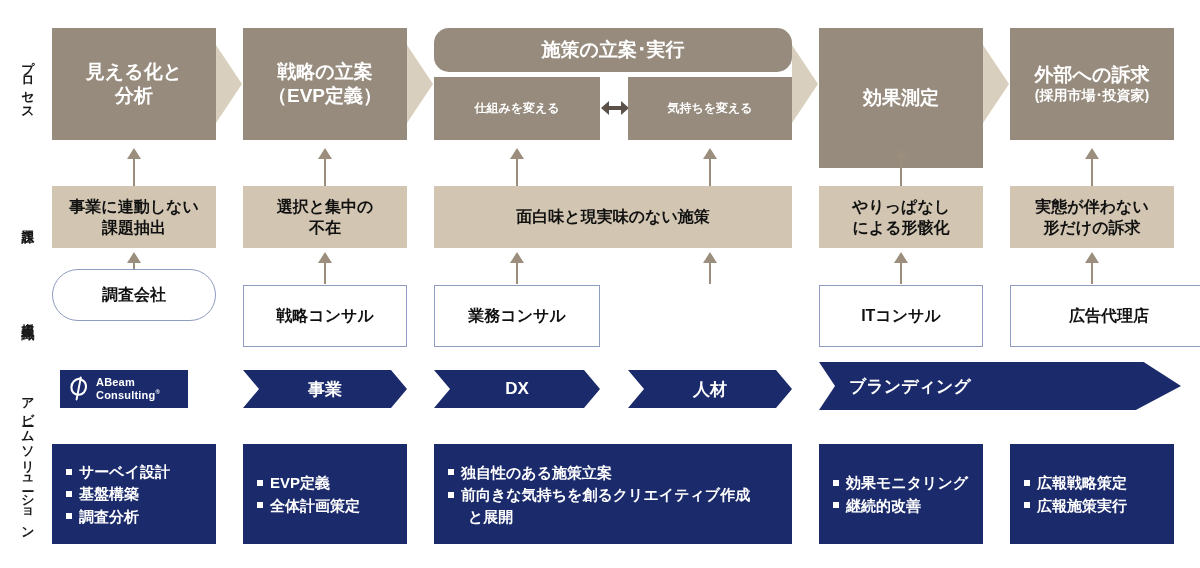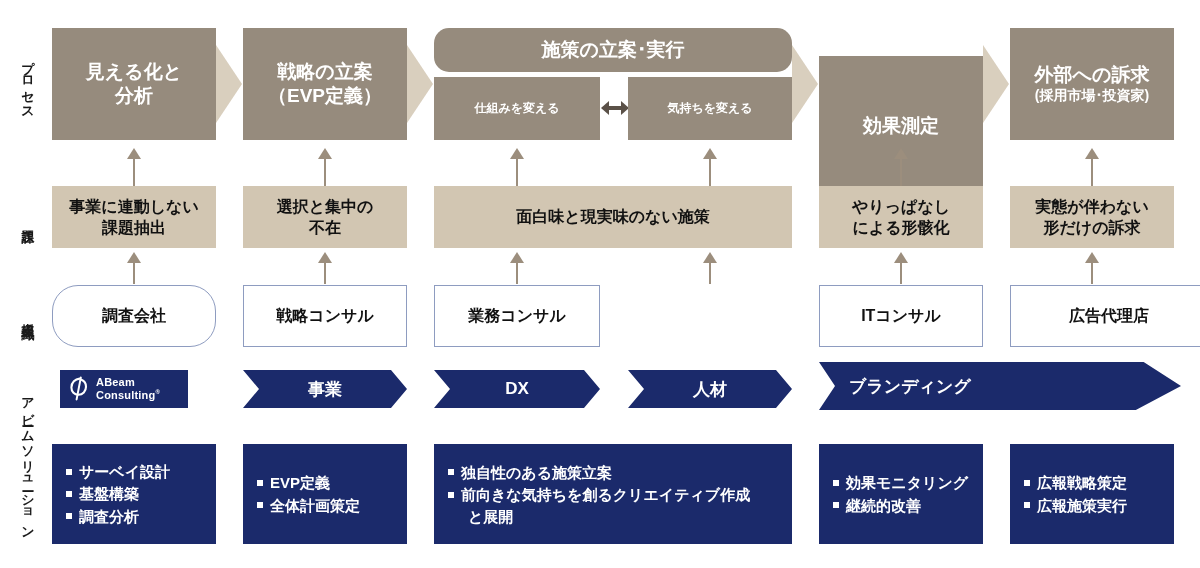--- a/index.html
+++ b/index.html
@@ -170,21 +170,21 @@
   <div class="abs proc-title" style="left:434px;top:28px;width:358px;height:44px;">施策の立案･実行</div>
   <div class="abs proc-sub" style="left:434px;top:77px;width:166px;height:63px;">仕組みを変える</div>
   <div class="dblarrow" style="left:601px;top:95px;width:28px;height:26px;">
     <span class="bar"></span>
       <span class="hl"></span>
       <span class="hr"></span>
   </div>
   <div class="abs proc-sub" style="left:628px;top:77px;width:164px;height:63px;">気持ちを変える</div>
   <div class="abs chev" style="left:792px;top:45px;width:26px;height:78px;"></div>
 
-  <div class="abs proc" style="left:819px;top:28px;width:164px;height:140px;margin-top:28px;">
+  <div class="abs proc" style="left:819px;top:28px;width:164px;height:140px;">
     <div>
       <div>効果測定</div>
     </div>
   </div>
   <div class="abs chev" style="left:983px;top:45px;width:26px;height:78px;"></div>
 
   <div class="abs proc" style="left:1010px;top:28px;width:164px;height:112px;">
     <div>
       <div>外部への訴求</div>
       <div class="sub">(採用市場･投資家)</div>
@@ -264,21 +264,21 @@
     </div>
   <div class="uparrow" style="left:894px;top:252px;width:14px;height:32px;">
       <span class="stem" style="height:24px;"></span>
       <span class="head"></span>
     </div>
   <div class="uparrow" style="left:1085px;top:252px;width:14px;height:32px;">
       <span class="stem" style="height:24px;"></span>
       <span class="head"></span>
     </div>
 
-  <div class="abs supp" style="left:52px;top:285px;width:164px;height:62px;border-radius:26px;">調査会社</div>
+  <div class="abs supp" style="left:52px;top:269px;width:164px;height:52px;border-radius:26px;">調査会社</div>
   <div class="abs supp" style="left:243px;top:285px;width:164px;height:62px;">戦略コンサル</div>
   <div class="abs supp" style="left:434px;top:285px;width:166px;height:62px;">業務コンサル</div>
   <div class="abs supp" style="left:819px;top:285px;width:164px;height:62px;">ITコンサル</div>
   <div class="abs supp" style="left:1010px;top:285px;width:198px;height:62px;">広告代理店</div>
 
   <div class="abs logo" style="left:60px;top:370px;width:128px;height:38px;">
     <div class="mark">
       <svg width="26" height="26" viewBox="0 0 26 26" aria-hidden="true">
         <path d="M13.6 2.6 C9.2 3.0 5.4 6.6 5.4 11.4 c0 4.2 3.0 7.4 7.0 7.4 c4.3 0 7.6-3.5 7.6-8.0 c0-3.3-1.9-6.0-4.6-7.0" fill="none" stroke="#ffffff" stroke-width="2.1" stroke-linecap="round"></path>
         <path d="M14.8 1.6 L10.6 23.4" fill="none" stroke="#ffffff" stroke-width="2.0" stroke-linecap="round"></path>

